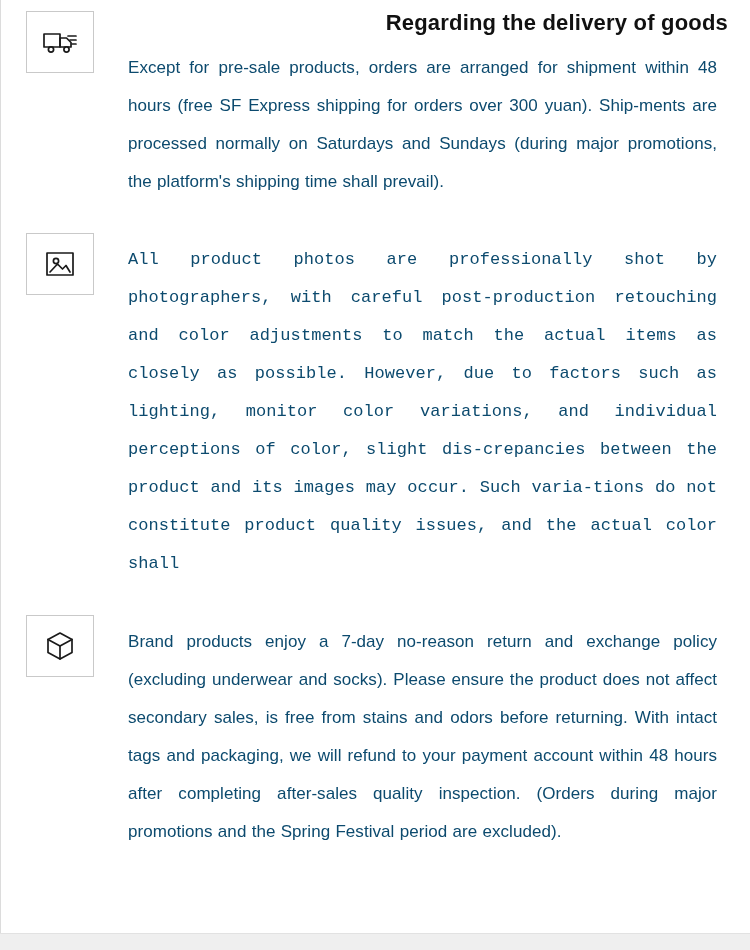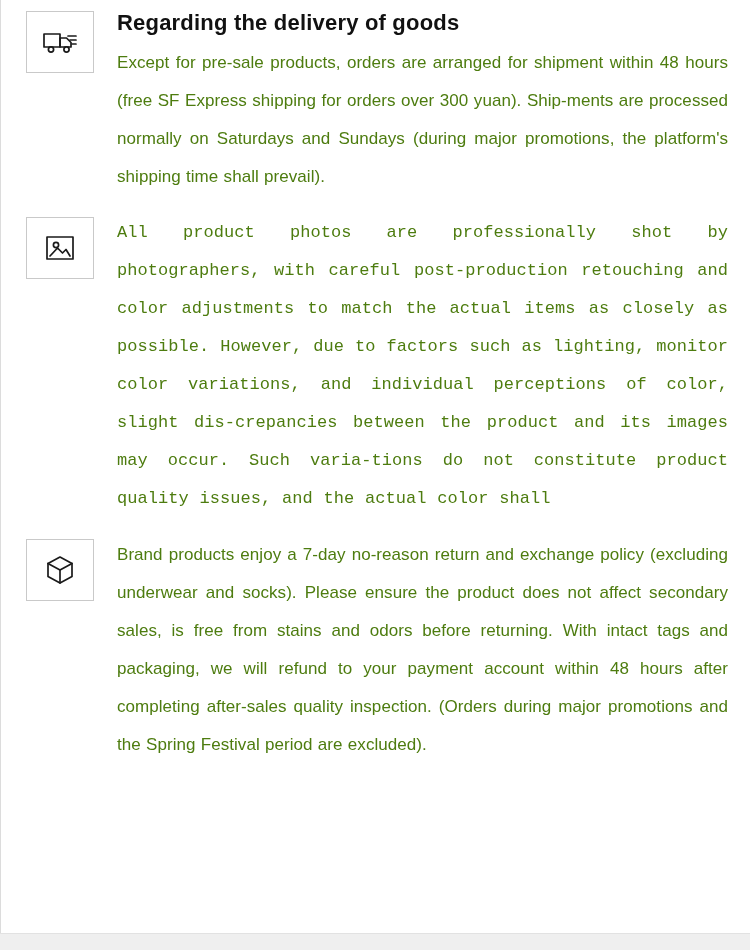--- a/index.html
+++ b/index.html
@@ -68,27 +68,28 @@
     padding-left: 23px;
     min-width: 0;
   }
   .section-title {
     font-size: 22px;
     font-weight: bold;
     line-height: 30px;
     letter-spacing: 0.2px;
     color: #111111;
     margin: 0 0 6px 0;
+    text-align: right;
   }
   .section-text {
     font-size: 17px;
     line-height: 38px;
-    color: #4d7c0f;
+    color: #0c4a6e;
     letter-spacing: 0.1px;
-    margin: 0;
+    margin: 11px;
     text-align: justify;
     text-justify: inter-word;
     word-spacing: 0.5px;
   }
   .section.delivery .section-text { letter-spacing: 0.05px; }
   .section.color .section-text { letter-spacing: 0.05px; font-family: Liberation Mono, monospace; }
   .section.returns .section-text { letter-spacing: 0.05px; }
 </style>
 </head>
 <body>

